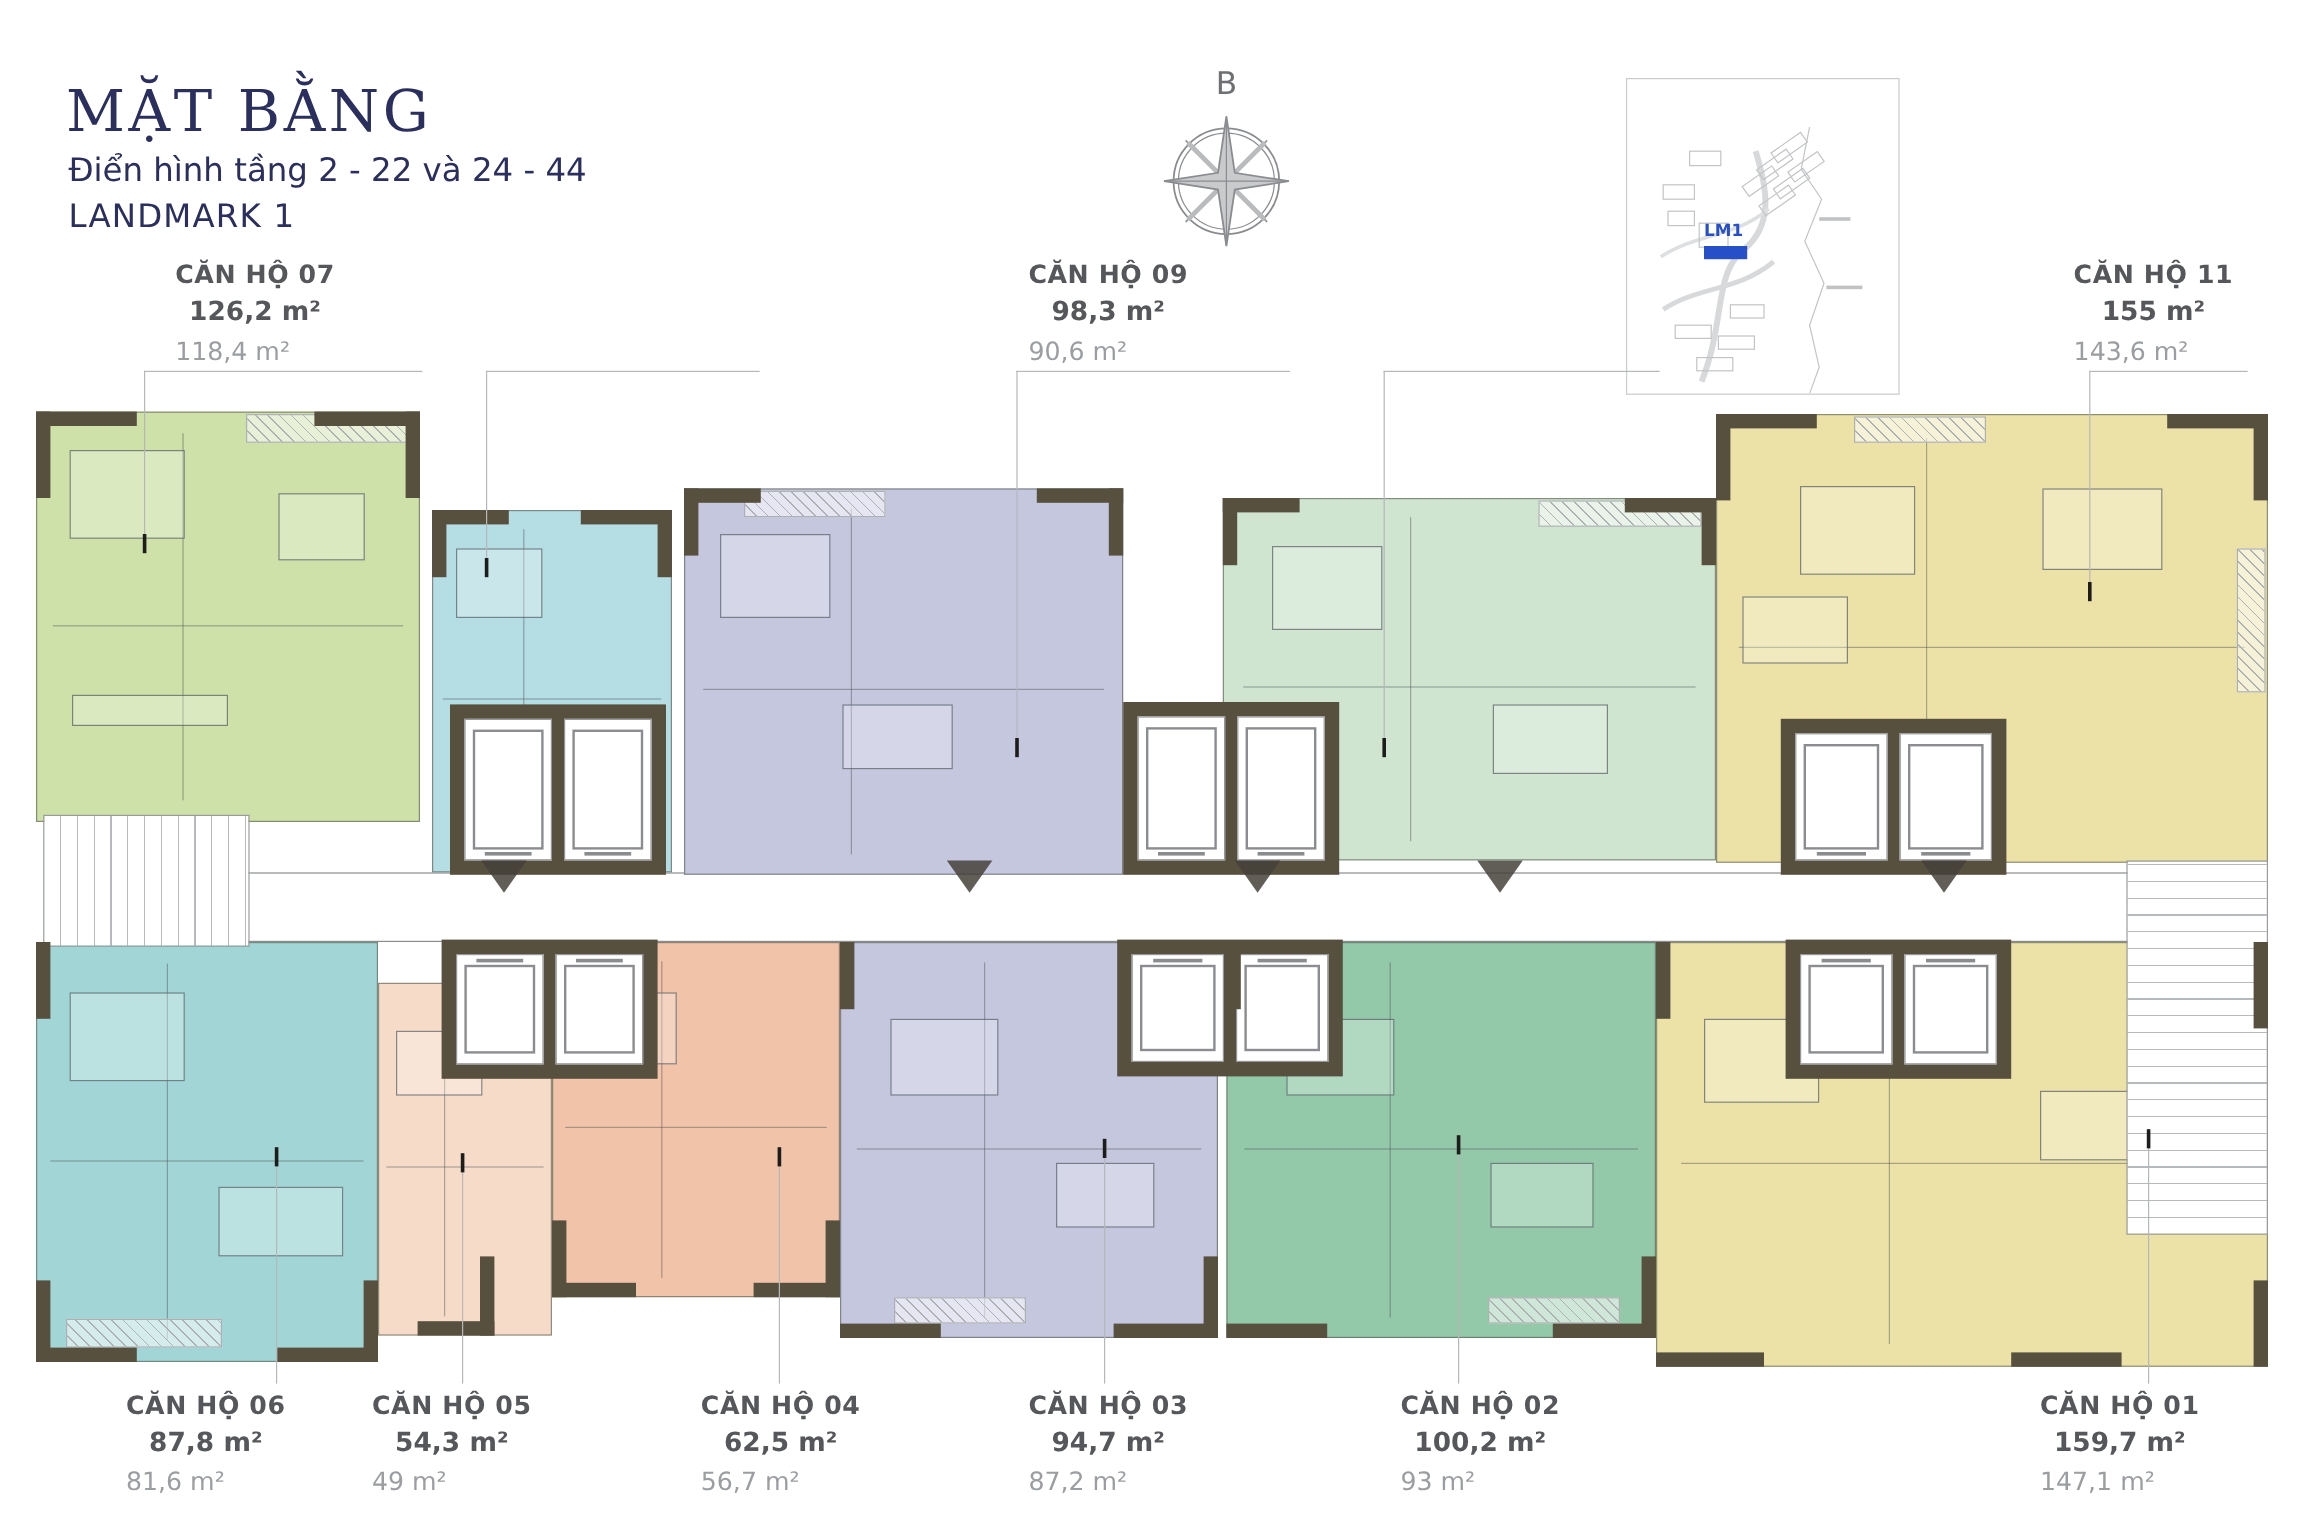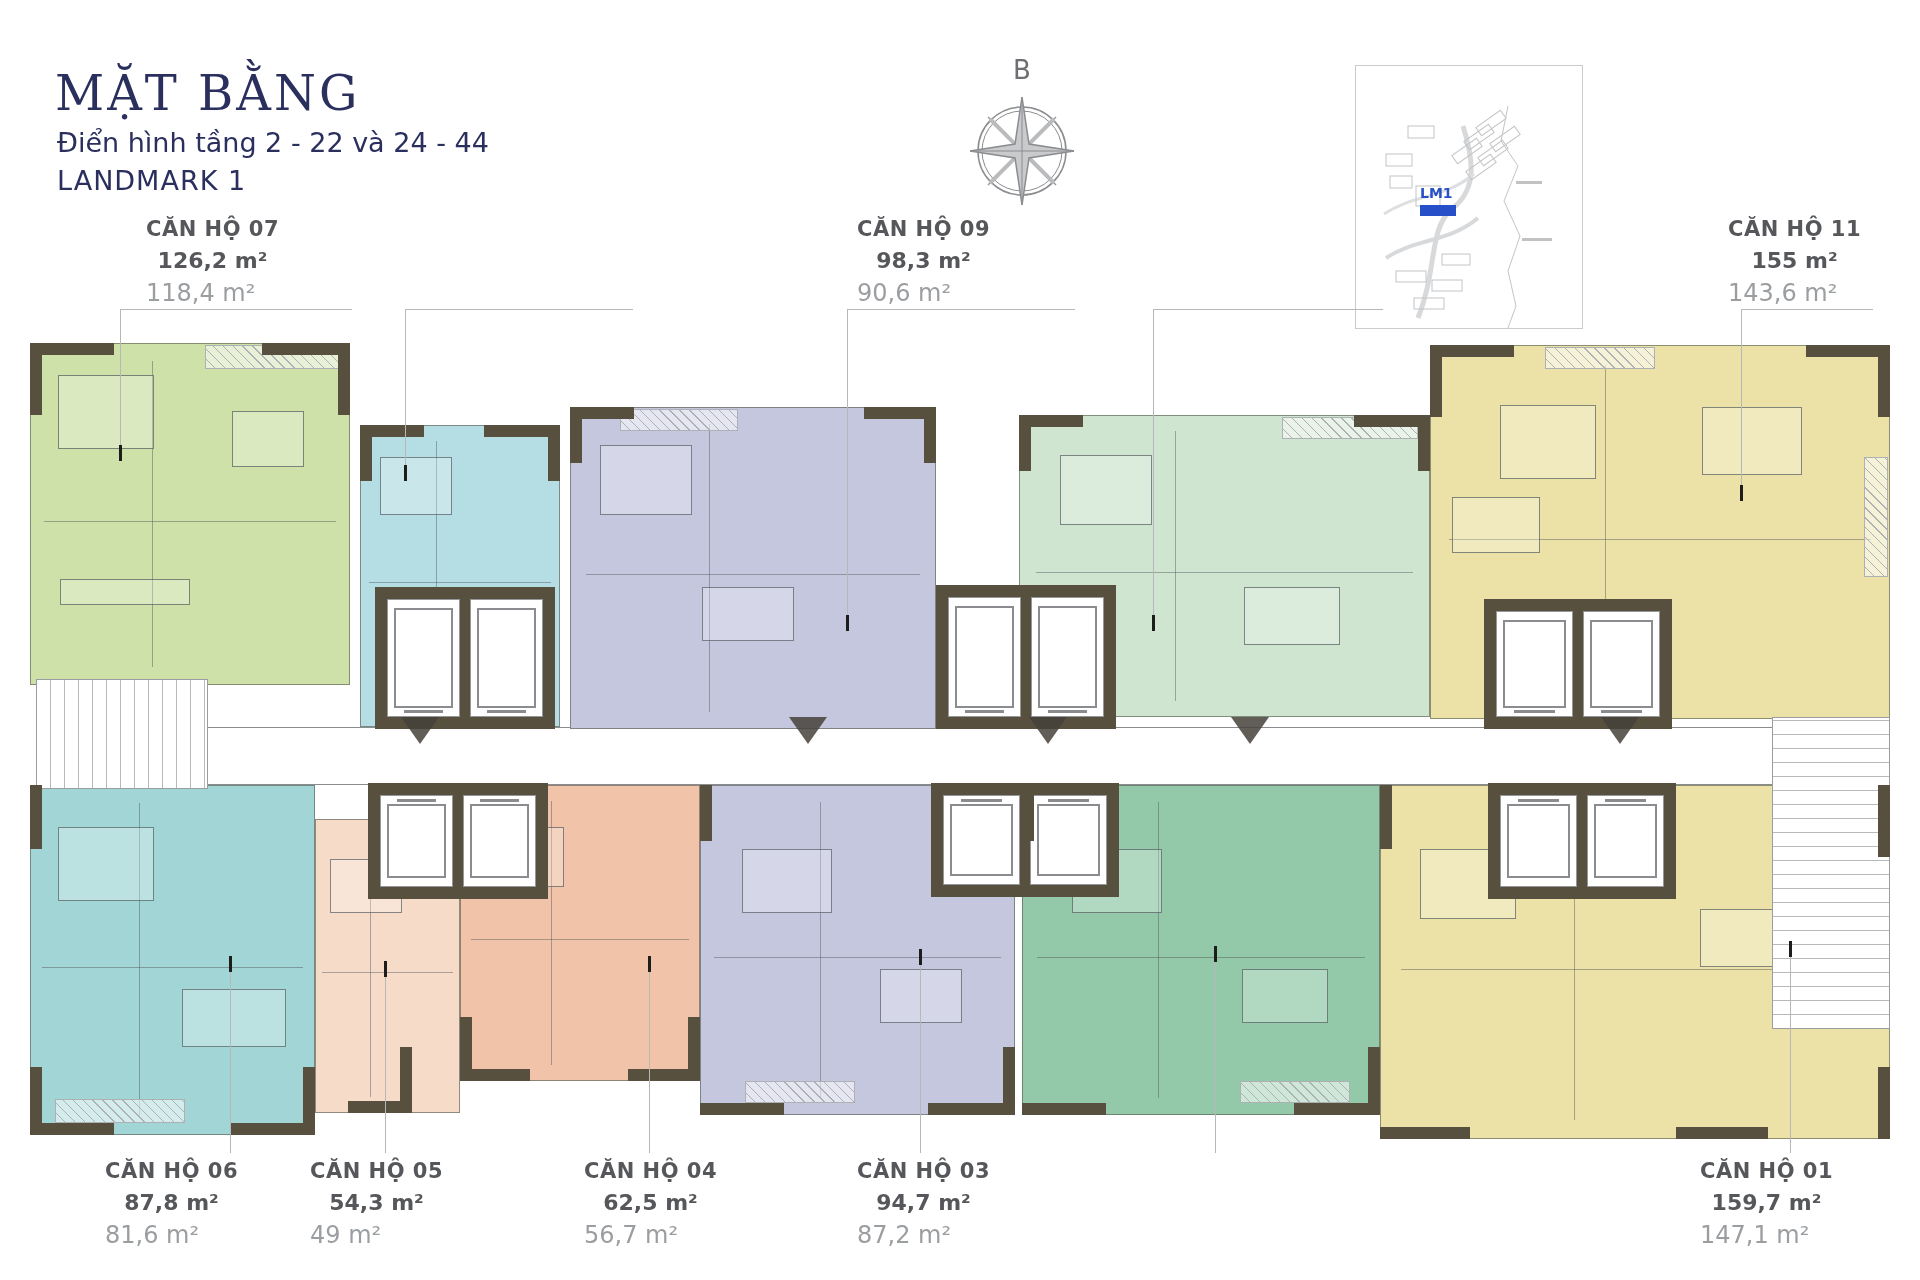--- a/index.html
+++ b/index.html
@@ -25,21 +25,21 @@
   .compass{position:absolute;left:962px;top:60px;}
   
   .sitemap{position:absolute;left:1355px;top:38px;width:226px;height:262px;
            border:1px solid #c9cbcd;background:#fff;}
   .lm1-text{position:absolute;left:1420px;top:158px;font-size:14px;font-weight:bold;color:var(--blue);}
   .lm1-rect{position:absolute;left:1420px;top:178px;width:36px;height:11px;background:var(--blue);}
   
   .ulabel{position:absolute;line-height:32px;z-index:40;}
   .uname{font-size:21px;font-weight:600;color:var(--label-dark);letter-spacing:.5px;}
   .uarea1{font-size:22px;font-weight:700;color:var(--label-dark);text-align:center;}
-  .uarea2{font-size:24px;font-weight:400;color:var(--label-light);}
+  .uarea2{font-size:21px;font-weight:400;color:var(--label-light);}
   
   #plan{position:absolute;left:0;top:0;width:1920px;height:1280px;}
   .unit{position:absolute;border:1px solid var(--planline);box-sizing:border-box;}
   .unit::before{content:'';position:absolute;left:38%;top:5%;bottom:5%;width:1px;
                 background:rgba(80,85,88,.45);}
   .unit::after{content:'';position:absolute;top:52%;left:4%;right:4%;height:1px;
                background:rgba(80,85,88,.45);}
   .corridor{position:absolute;left:40px;top:700px;width:1840px;height:58px;background:#fff;
             border-top:1px solid #8a8d90;border-bottom:1px solid #8a8d90;box-sizing:border-box;}
   .core{position:absolute;background:var(--wall);padding:12px;display:flex;gap:10px;
@@ -314,19 +314,24 @@
   <div class="ulabel" style="left:584px;top:1128px">
     <div class="uname">CĂN HỘ 04</div>
     <div class="uarea1">62,5 m²</div>
     <div class="uarea2">56,7 m²</div>
   </div>
   <div class="ulabel" style="left:857px;top:1128px">
     <div class="uname">CĂN HỘ 03</div>
     <div class="uarea1">94,7 m²</div>
     <div class="uarea2">87,2 m²</div>
   </div>
+  <div class="ulabel" style="left:1167px;top:1128px">
+    <div class="uname">CĂN HỘ 02</div>
+    <div class="uarea1">100,2 m²</div>
+    <div class="uarea2">93 m²</div>
+  </div>
   <div class="ulabel" style="left:1700px;top:1128px">
     <div class="uname">CĂN HỘ 01</div>
     <div class="uarea1">159,7 m²</div>
     <div class="uarea2">147,1 m²</div>
   </div>
 
 </div>
 
 </body></html>

